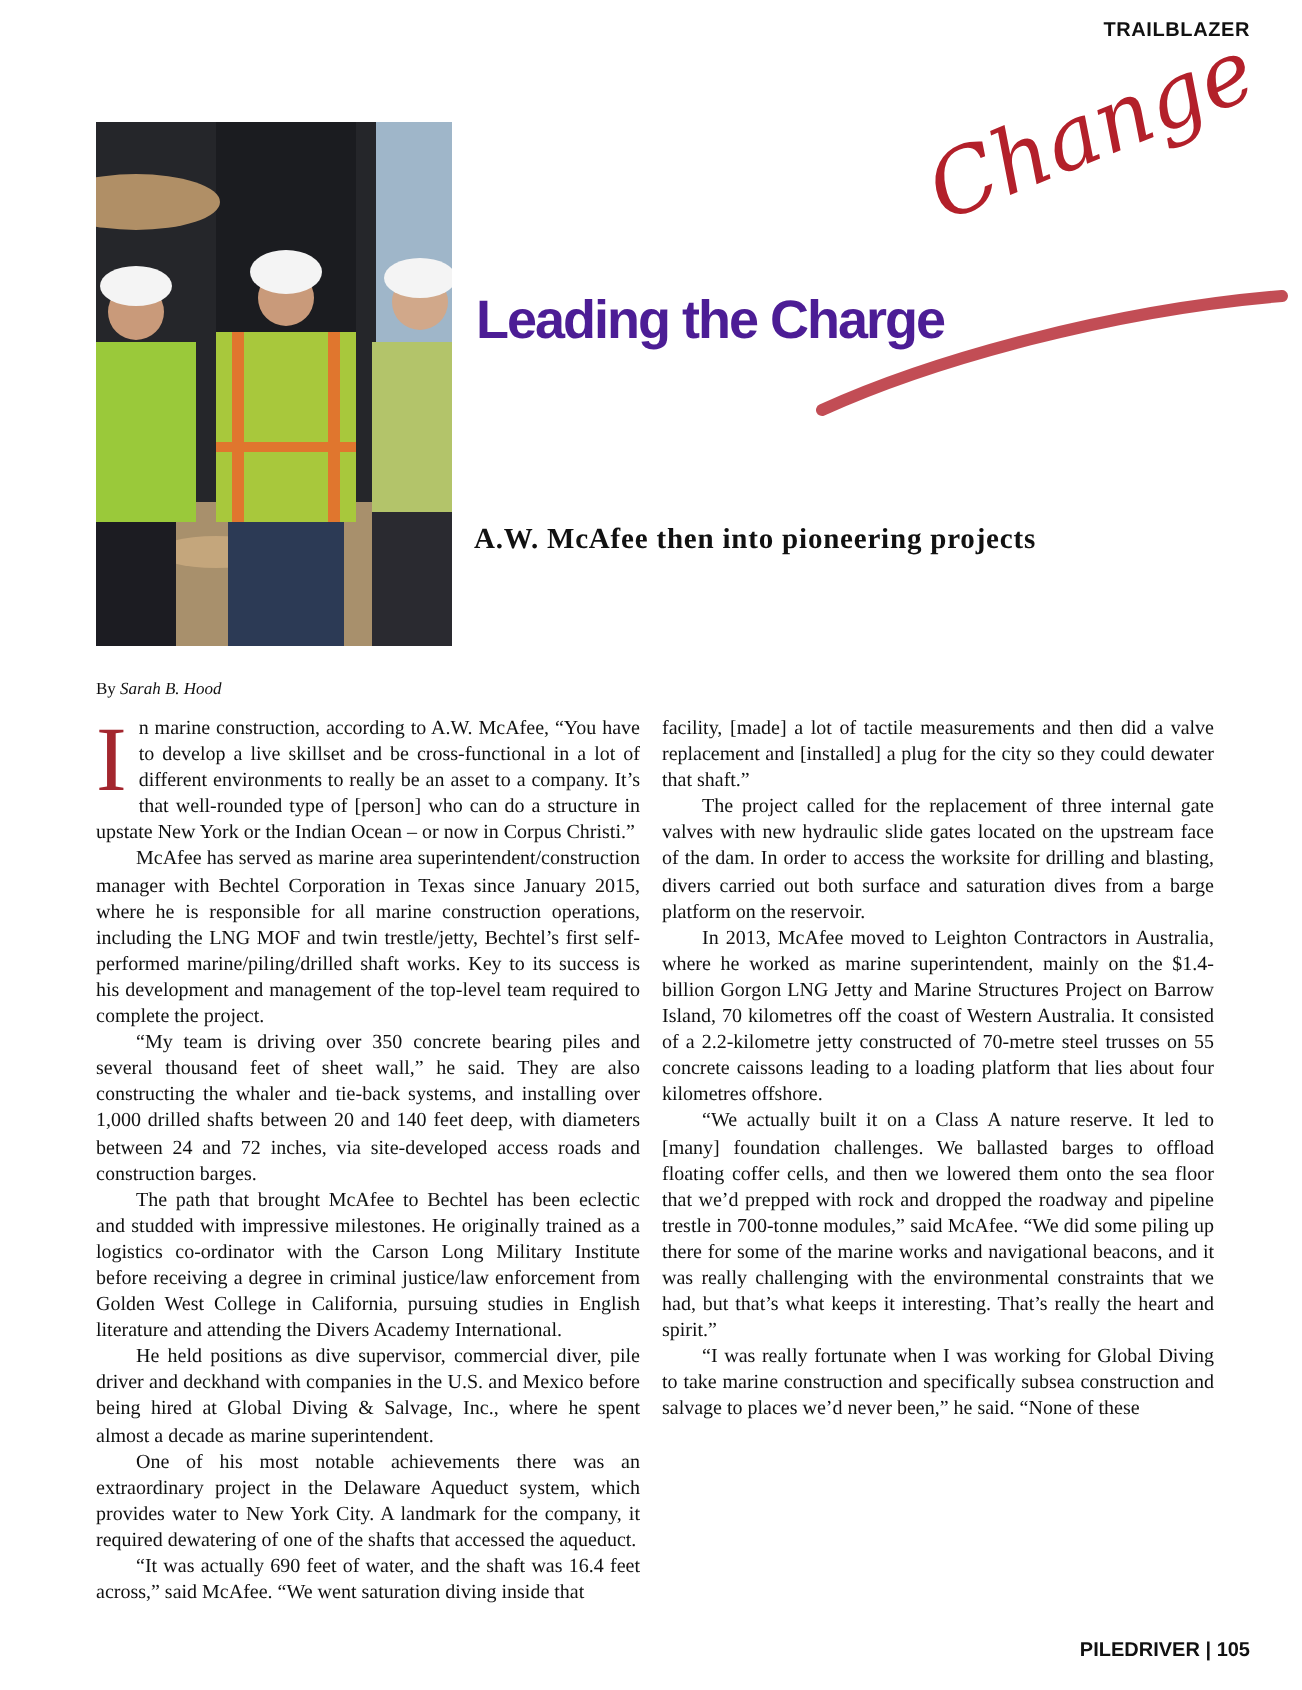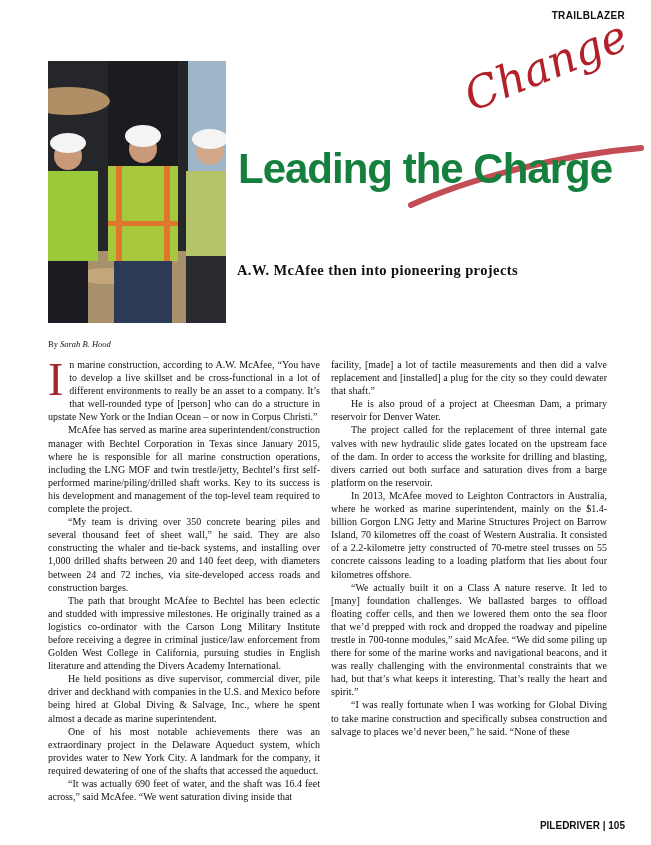--- a/index.html
+++ b/index.html
@@ -10,22 +10,22 @@
       letter-spacing: 0.3px; color: #111;
     }
     .photo {
       position: absolute; left: 48px; top: 61px; width: 178px; height: 262px; overflow: hidden;
       background: linear-gradient(180deg, #2a2a2e 0%, #1f2024 40%, #3a3630 70%, #8a7a62 100%);
     }
     .photo svg { display: block; }
     .headline-wrap { position: absolute; left: 236px; top: 70px; width: 410px; height: 150px; }
     .headline {
       position: absolute; left: 2px; top: 75px;
-      font-family: "Liberation Sans", sans-serif; font-weight: bold; font-size: 42px;
-      letter-spacing: -1px; color: #15803d; white-space: nowrap;
+      font-family: "Liberation Sans", sans-serif; font-weight: bold; font-size: 27px;
+      letter-spacing: -1px; color: #4c1d95; white-space: nowrap;
     }
     .headline-script {
       position: absolute; left: 240px; top: 0px;
       font-family: "DejaVu Serif", serif; font-style: italic; font-size: 44px;
       color: #b3202a; transform: rotate(-22deg); transform-origin: left bottom; white-space: nowrap;
     }
     .swoosh { position: absolute; left: 170px; top: 60px; }
     .deck {
       position: absolute; left: 237px; top: 262px;
       font-family: "Liberation Serif", serif; font-weight: bold; font-size: 14.5px;
@@ -108,21 +108,20 @@
   <p>McAfee has served as marine area superintendent/construction manager with Bechtel Corporation in Texas since January 2015, where he is responsible for all marine construction operations, including the LNG MOF and twin trestle/jetty, Bechtel’s first self-performed marine/piling/drilled shaft works. Key to its success is his development and management of the top-level team required to complete the project.</p>
   <p>“My team is driving over 350 concrete bearing piles and several thousand feet of sheet wall,” he said. They are also constructing the whaler and tie-back systems, and installing over 1,000 drilled shafts between 20 and 140 feet deep, with diameters between 24 and 72 inches, via site-developed access roads and construction barges.</p>
   <p>The path that brought McAfee to Bechtel has been eclectic and studded with impressive milestones. He originally trained as a logistics co-ordinator with the Carson Long Military Institute before receiving a degree in criminal justice/law enforcement from Golden West College in California, pursuing studies in English literature and attending the Divers Academy International.</p>
   <p>He held positions as dive supervisor, commercial diver, pile driver and deckhand with companies in the U.S. and Mexico before being hired at Global Diving &amp; Salvage, Inc., where he spent almost a decade as marine superintendent.</p>
   <p>One of his most notable achievements there was an extraordinary project in the Delaware Aqueduct system, which provides water to New York City. A landmark for the company, it required dewatering of one of the shafts that accessed the aqueduct.</p>
   <p>“It was actually 690 feet of water, and the shaft was 16.4 feet across,” said McAfee. “We went saturation diving inside that</p>
 </div>
 
 <div class="col col-right">
   <p class="noindent">facility, [made] a lot of tactile measurements and then did a valve replacement and [installed] a plug for the city so they could dewater that shaft.”</p>
-  <p>He is also proud of a project at Cheesman Dam, a primary reservoir for Denver Water.</p>
   <p>The project called for the replacement of three internal gate valves with new hydraulic slide gates located on the upstream face of the dam. In order to access the worksite for drilling and blasting, divers carried out both surface and saturation dives from a barge platform on the reservoir.</p>
   <p>In 2013, McAfee moved to Leighton Contractors in Australia, where he worked as marine superintendent, mainly on the $1.4-billion Gorgon LNG Jetty and Marine Structures Project on Barrow Island, 70 kilometres off the coast of Western Australia. It consisted of a 2.2-kilometre jetty constructed of 70-metre steel trusses on 55 concrete caissons leading to a loading platform that lies about four kilometres offshore.</p>
   <p>“We actually built it on a Class A nature reserve. It led to [many] foundation challenges. We ballasted barges to offload floating coffer cells, and then we lowered them onto the sea floor that we’d prepped with rock and dropped the roadway and pipeline trestle in 700-tonne modules,” said McAfee. “We did some piling up there for some of the marine works and navigational beacons, and it was really challenging with the environmental constraints that we had, but that’s what keeps it interesting. That’s really the heart and spirit.”</p>
   <p>“I was really fortunate when I was working for Global Diving to take marine construction and specifically subsea construction and salvage to places we’d never been,” he said. “None of these</p>
 </div>
 
 <div class="footer">
   <span>PILEDRIVER</span>
   <span>|</span>
   <span>105</span>

